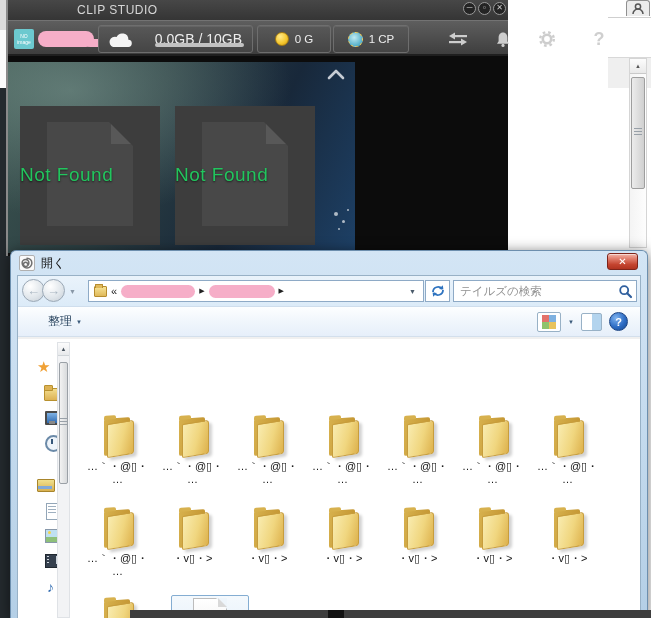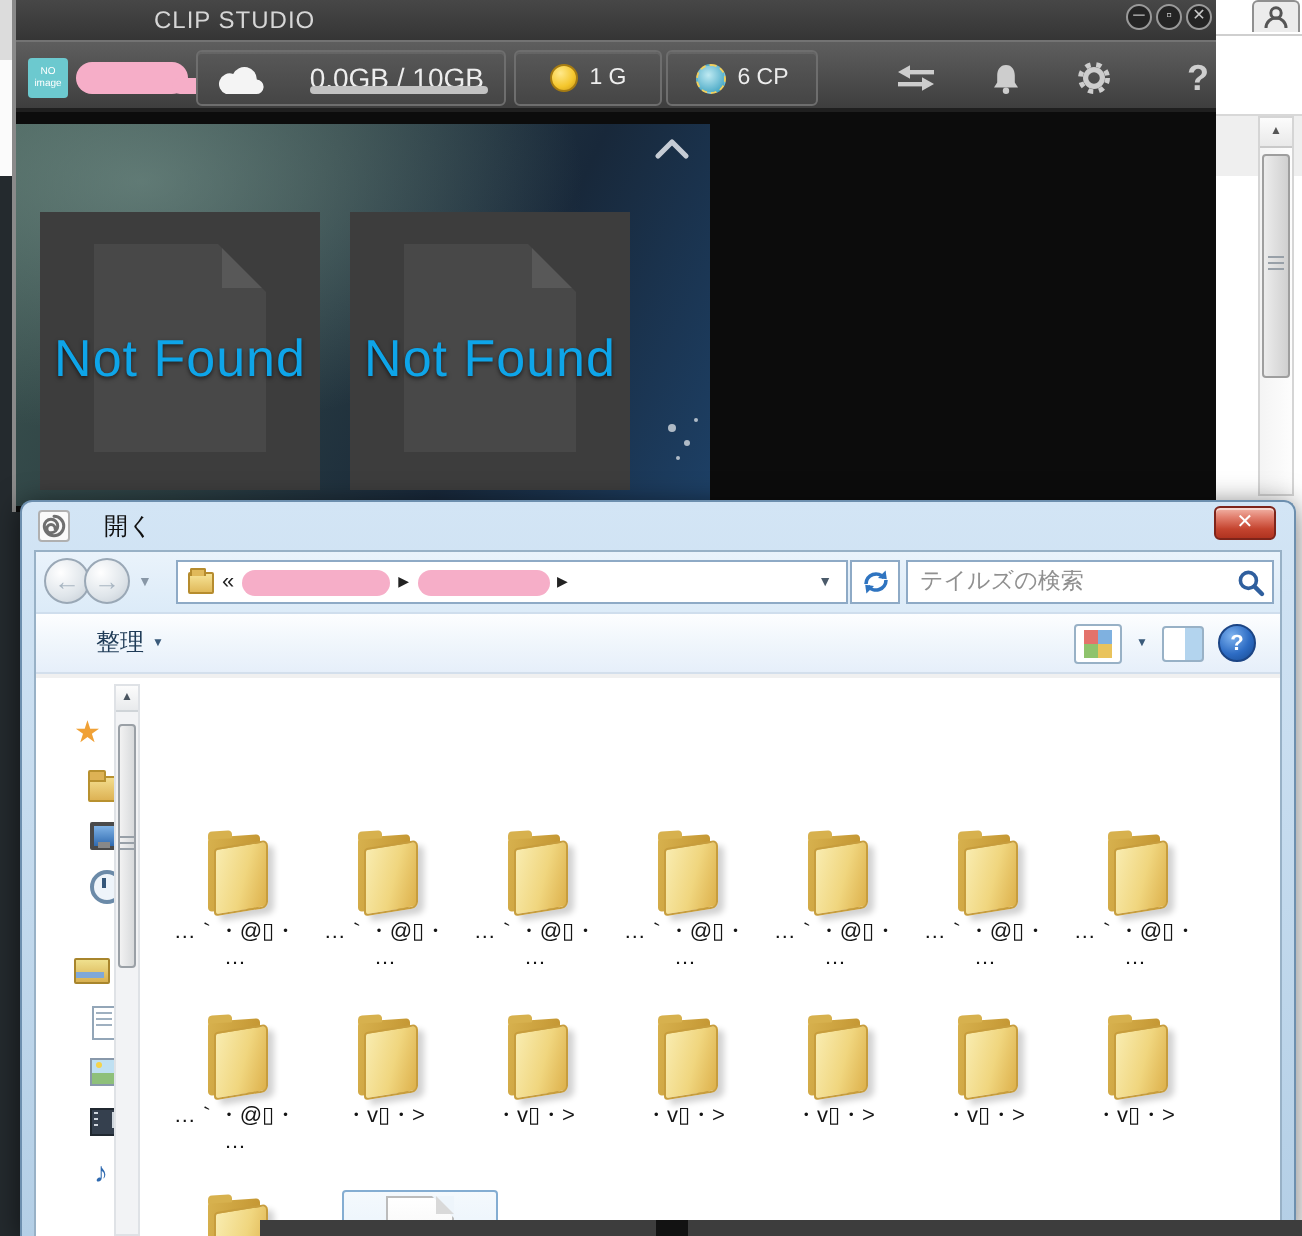--- a/index.html
+++ b/index.html
@@ -18,21 +18,21 @@
   .bgtab{left:18px;top:0;width:24px;height:16px;background:#ececec;border:1px solid #909090;border-bottom:none;border-radius:3px 3px 0 0;display:flex;align-items:center;justify-content:center}
   .bgline1{left:0;right:0;top:17px;height:1px;background:#cfcfcf}
   .bgband{left:0;right:0;top:58px;height:30px;background:#efefef}
   .bgline2{left:0;right:0;top:57px;height:1px;background:#d8d8d8}
   .bgscroll{left:21px;top:58px;width:18px;height:190px;background:linear-gradient(90deg,#f4f4f4,#fdfdfd);border:1px solid #d5d5d5}
   .bgs-up{height:15px;background:linear-gradient(#fcfcfc,#e9e9e9);border-bottom:1px solid #c9c9c9;font-size:6px;color:#555;text-align:center;line-height:15px}
   .bgs-thumb{position:absolute;left:1px;right:1px;top:18px;height:112px;background:linear-gradient(90deg,#ececec,#d0d0d0);border:1px solid #9e9e9e;border-radius:2px}
   .grip{width:8px;height:8px;margin:50px auto 0;background:repeating-linear-gradient(#98a0a8 0 1px,transparent 1px 3px)}
 
   
-  .clipwin{left:6px;top:0;width:602px;height:256px;background:#0c0c0c;border-left:2px solid #8a8a8a}
+  .clipwin{left:6px;top:0;width:502px;height:256px;background:#0c0c0c;border-left:2px solid #8a8a8a}
   .ctitle{position:relative;height:20px;background:linear-gradient(#474747,#353535);display:flex;align-items:center}
   .ctext{margin-left:69px;font-size:12px;letter-spacing:.5px;color:#d6d6d6}
   .cbtns{position:absolute;right:2px;top:2px;display:flex;gap:2px}
   .cbtn{width:13px;height:13px;border-radius:50%;background:#242424;border:1px solid #9a9a9a;color:#c9c9c9;font-size:8px;line-height:10px;text-align:center;font-weight:bold}
   .ctoolbar{position:relative;height:36px;background:linear-gradient(#5e5e5e,#3e3e3e);border-top:1px solid #737373;border-bottom:2px solid #1f1f1f}
   .avatar{left:6px;top:8px;width:20px;height:20px;background:#6cc9cf;border-radius:2px;color:#fff;font-size:5px;line-height:6px;text-align:center;padding-top:4px;overflow:hidden}
   .censor{background:var(--censor-pink,#f6aec8)}
   .censor-name{left:30px;top:10px;width:56px;height:16px;border-radius:8px}
   .censor-tail{left:78px;top:18px;width:18px;height:8px;border-radius:4px}
   .sec{top:4px;height:28px;border:1px solid #6e6e6e;border-radius:3px;background:linear-gradient(#585858,#454545);box-shadow:inset 0 1px rgba(255,255,255,.08);color:#ededed;font-size:11.5px;display:flex;align-items:center;justify-content:center;gap:6px}
@@ -48,30 +48,30 @@
   .tb-swap{left:437px}.tb-bell{left:482px}.tb-gear{left:526px}
   .tbq{left:578px;top:6px;width:26px;height:24px;font-size:18px;font-weight:bold;color:#cfcfcf;text-align:center;line-height:24px}
   .ccontent{position:relative;height:197px;background:#0c0c0c}
   .wallpaper{left:0;top:6px;width:347px;height:191px;background:radial-gradient(ellipse at 18% 15%,rgba(140,170,160,.5),transparent 55%),linear-gradient(115deg,#3c5450 0%,#2b3e42 38%,#18283a 68%,#1d4066 100%)}
   .chevbtn{left:316px;top:4px;width:24px;height:16px;display:flex;align-items:center;justify-content:center}
   .thumbs{left:12px;top:44px;display:flex;gap:15px}
   .thumb{width:140px;height:139px;background:#3d3d3d;position:relative;flex:none}
   .docglyph{width:86px;height:104px;margin:16px auto 0;background:#484848;position:relative}
   .docglyph::after{content:"";position:absolute;right:0;top:0;border-bottom:22px solid #585858;border-right:22px solid transparent}
   .docglyph::before{content:"";position:absolute;right:0;top:0;border-top:24px solid #3d3d3d;border-left:24px solid transparent;z-index:1}
-  .thumb-label{position:absolute;left:0;right:0;top:58px;font-size:26px;color:#0ea5e9;text-align:center;letter-spacing:.5px;text-shadow:0 1px 2px rgba(0,0,0,.6);z-index:2}
+  .thumb-label{position:absolute;left:0;right:0;top:58px;font-size:19px;color:#22c55e;text-align:left;letter-spacing:.5px;text-shadow:0 1px 2px rgba(0,0,0,.6);z-index:2}
   .spark{border-radius:50%;background:rgba(255,255,255,.65)}
   .s1{left:326px;top:150px;width:4px;height:4px}
   .s2{left:334px;top:158px;width:3px;height:3px}
   .s3{left:339px;top:147px;width:2px;height:2px}
   .s4{left:330px;top:166px;width:2px;height:2px}
 
   
   .dialog{left:10px;top:250px;width:638px;height:368px;background:linear-gradient(#d3e5f5,#b4cfe6);border:1px solid #6d8fae;border-bottom:none;border-radius:6px 6px 0 0;box-shadow:0 2px 14px rgba(0,0,0,.55)}
-  .dtitle{position:relative;height:24px;display:flex;align-items:center;gap:17px;padding-left:8px;font-size:12px;color:#101010}
+  .dtitle{position:relative;height:24px;display:flex;align-items:center;gap:6px;padding-left:8px;font-size:12px;color:#101010}
   .dspiral{width:16px;height:16px;background:#fafafa;border:1px solid #b0b0b0;border-radius:2px;display:flex;align-items:center;justify-content:center}
   .dclose{position:absolute;right:9px;top:2px;width:31px;height:17px;background:linear-gradient(#f2b5a8 0%,#e2806f 30%,#c4442f 70%,#b03320 100%);border:1px solid #7e241a;border-radius:3px;color:#fff;font-size:10px;font-weight:bold;line-height:15px;text-align:center;box-shadow:inset 0 1px rgba(255,255,255,.5)}
   .dinner{position:absolute;left:6px;right:6px;top:24px;bottom:0;background:#f0f0f0;border:1px solid #98b1c6;border-bottom:none}
   .addrrow{position:relative;height:31px;background:linear-gradient(#eaf3fb,#dcebf8);border-bottom:1px solid #cfdeed}
   .navc{position:absolute;top:3px;width:23px;height:23px;border-radius:50%;background:radial-gradient(circle at 35% 30%,#fff,#dfe5ea 60%,#c4ccd4);border:1px solid #9aa8b6;color:#a9b6c2;font-size:13px;line-height:21px;text-align:center;font-weight:bold}
   .back{left:4px}.fwd{left:24px}
   .navdrop{position:absolute;left:51px;top:12px;font-size:7px;color:#8897a6}
   .addrbar{position:absolute;left:70px;top:4px;width:336px;height:22px;background:#fff;border:1px solid #8eaac6;display:flex;align-items:center;padding:0 5px;font-size:11px;color:#222;gap:4px}
   .minifolder{width:13px;height:11px;background:linear-gradient(#f6e396,#e0b95a);border:1px solid #b68c2e;border-radius:1px;position:relative;flex:none}
   .minifolder::before{content:"";position:absolute;left:0;top:-3px;width:6px;height:3px;background:#e0b95a;border:1px solid #b68c2e;border-bottom:none;border-radius:1px 1px 0 0}
@@ -186,25 +186,25 @@
       <div class="a censor censor-tail"></div>
       <div class="a sec sec-cloud">
         <svg class="cloudsvg" width="26" height="18" viewBox="0 0 26 18">
           <path d="M6 15 h15 a3.6 3.6 0 0 0 .4 -7.2 A6.2 6.2 0 0 0 9.6 5 A4.6 4.6 0 0 0 6 15 Z" fill="#f4f4f4"></path>
         </svg>
         <span class="cloudtext">0.0GB / 10GB</span>
         <div class="cloudbar"></div>
       </div>
       <div class="a sec sec-g">
         <span class="coin-g"></span>
-        <span>1 G</span>
+        <span>0 G</span>
       </div>
       <div class="a sec sec-cp">
         <span class="coin-cp"></span>
-        <span>6 CP</span>
+        <span>1 CP</span>
       </div>
       <div class="a tbico tb-swap">
         <svg width="24" height="14" viewBox="0 0 24 14">
           <path d="M3 4 l6 -3.4 v6.8 z" fill="#cdcdcd"></path>
             <rect x="8" y="3" width="13" height="2.2" fill="#cdcdcd"></rect>
           <path d="M21 10 l-6 -3.4 v6.8 z" fill="#cdcdcd"></path>
             <rect x="3" y="9" width="13" height="2.2" fill="#cdcdcd"></rect>
         </svg>
       </div>
       <div class="a tbico tb-bell">

